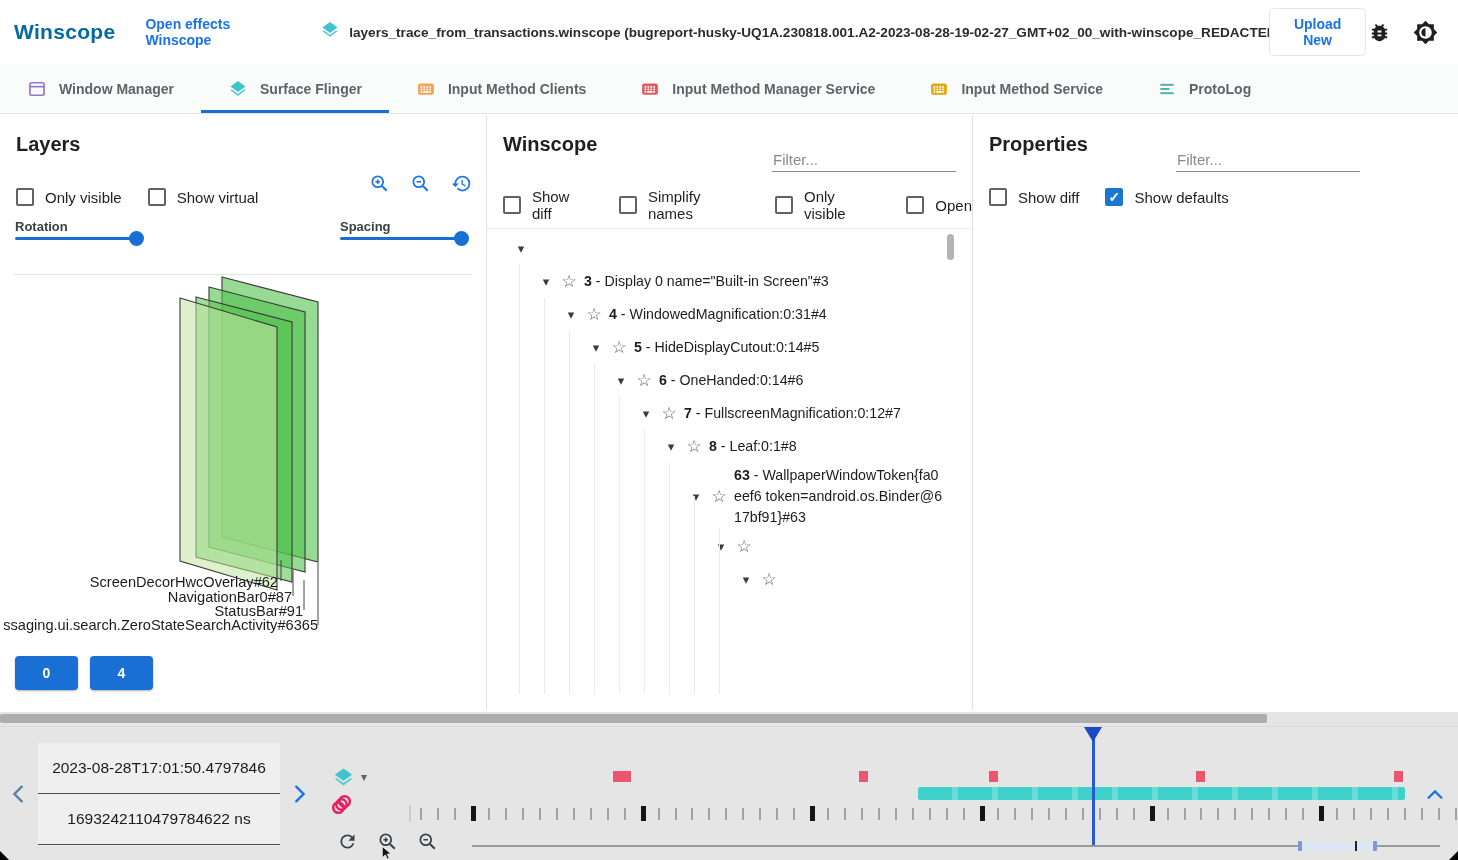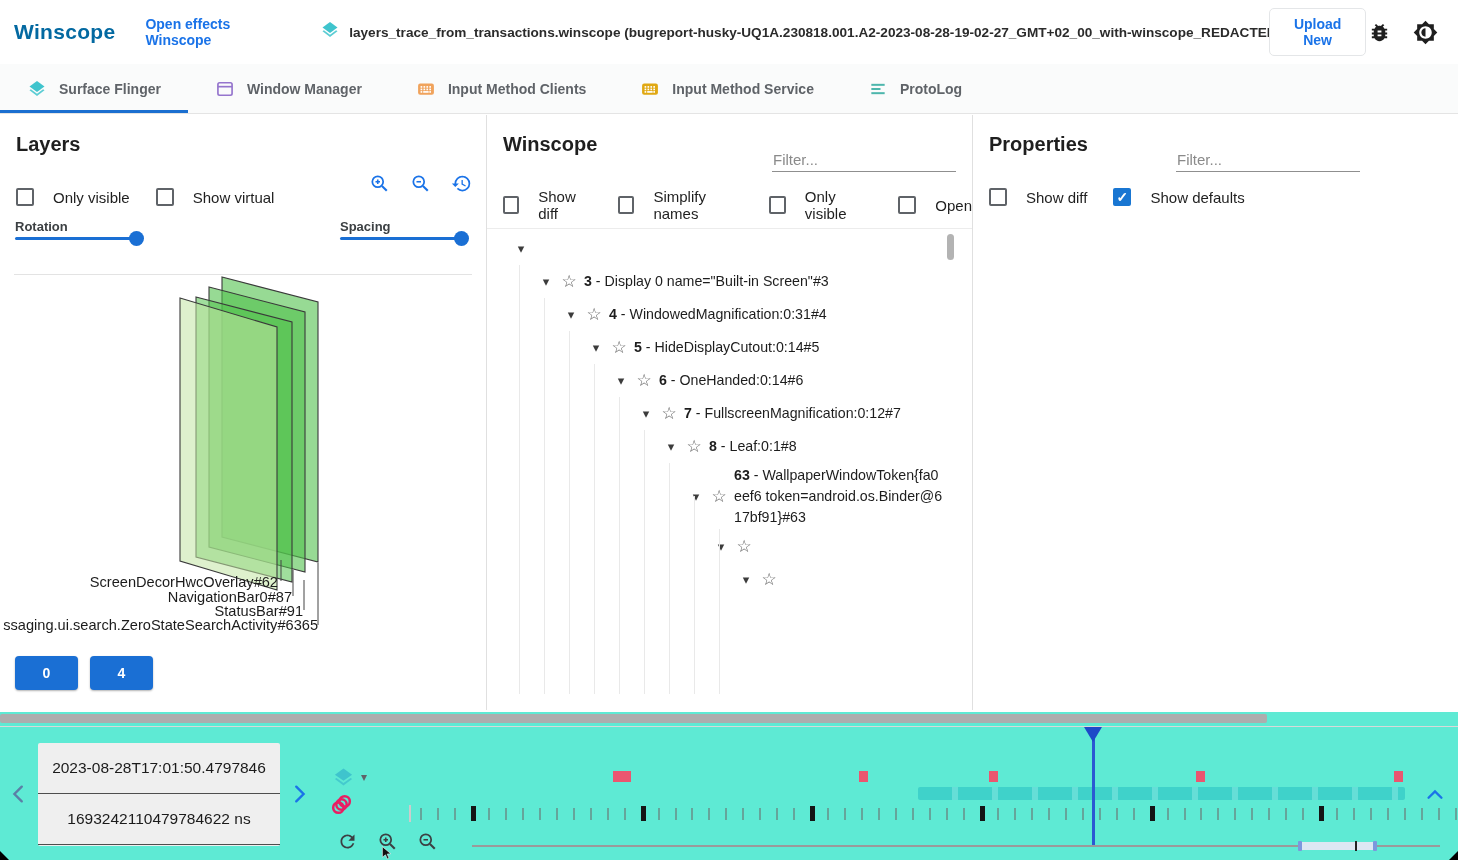--- a/index.html
+++ b/index.html
@@ -29,21 +29,21 @@
   .panel { position:absolute; top:115px; height:595px; background:#fff; }
   #layers-panel { left:0; width:486px; }
   #hierarchy-panel { left:486px; width:486px; border-left:1px solid #e0e0e0; }
   #properties-panel { left:972px; width:404px; border-left:1px solid #e0e0e0; }
   .panel-title { position:absolute; top:18px; left:16px; font-size:20px; font-weight:600; color:#1f1f1f; }
   .filter-input { position:absolute; top:33px; right:16px; width:184px; border:none; outline:none;
                   border-bottom:1px solid #8f8f8f; font-size:15px; padding:3px 1px; background:transparent;
                   font-family:"Liberation Sans",sans-serif; }
   .filter-input::placeholder { color:#8a8a8a; }
   .cb-row { position:absolute; top:73px; left:16px; display:flex; align-items:center; gap:26px; }
-  .cb-item { display:flex; align-items:center; gap:19px; cursor:pointer; }
+  .cb-item { display:flex; align-items:center; gap:11px; cursor:pointer; }
   .cb-box { width:18px; height:18px; border:2px solid #5f6368; border-radius:2px; background:#fff;
             display:flex; align-items:center; justify-content:center; }
   .cb-box.checked { background:#1976d2; border-color:#1976d2; }
   .cb-box.checked::after { content:"✓"; color:#fff; font-size:14px; font-weight:700; line-height:1; }
   .cb-label { font-size:15px; color:#1f1f1f; }
 
   
   #view-controls { position:absolute; top:58px; right:14px; display:flex; gap:20px; }
   #view-controls .icon-btn { cursor:pointer; display:flex; }
   .slider-label { position:absolute; font-size:13px; font-weight:700; color:#3c4043; }
@@ -66,21 +66,21 @@
   .tree-star { width:18px; font-size:17px; color:#616161; text-align:center; flex:none; }
   .tree-text { font-size:14.2px; line-height:21px; color:#1d1d1d; word-break:break-all; }
   .tree-text b { font-weight:700; }
   .tree-chip { display:inline-block; margin-left:10px; background:#ababab; color:#474747; font-size:13px;
                font-weight:700; border-radius:10px; padding:1px 9px; vertical-align:middle; }
   .guide { position:absolute; width:1px; background:#e9e9e9; }
   #tree-scrollbar { position:absolute; top:119px; left:460px; width:7px; height:460px; }
   #tree-scrollbar .thumb { position:absolute; top:0; left:0; width:7px; height:26px; background:#b3b3b3; border-radius:4px; }
 
   
-  #bottom { position:absolute; top:712px; left:0; width:1458px; height:148px; background:#5eead4; }
+  #bottom { position:absolute; top:712px; left:0; width:1458px; height:148px; background:#e5e5e5; }
   #hscroll-thumb { position:absolute; top:2px; left:0; height:9px; background:#adadad; border-radius:2px; }
   #bottom-border { position:absolute; top:14px; left:0; width:1458px; height:1px; background:#d9d9d9; }
   .nav-chevron { position:absolute; cursor:pointer; display:flex; }
   #time-box { position:absolute; top:31px; left:38px; width:242px; height:103px; background:#efefef; border-radius:2px; }
   .time-cell { height:51px; display:flex; align-items:center; justify-content:center;
                border-bottom:1px solid #4e4e4e; font-size:15.5px; color:#1b1b1b; white-space:nowrap; overflow:hidden; }
   #trace-sel-icon { position:absolute; top:54px; left:332px; cursor:pointer; }
   #trace-sel-caret { position:absolute; top:58px; left:361px; font-size:12px; color:#5f6368; cursor:pointer; }
   #trace-rings-icon { position:absolute; top:80px; left:329px; cursor:pointer; }
   #tl-separator { position:absolute; top:93px; left:409px; width:2px; height:17px; background:#ccc; }
@@ -125,56 +125,75 @@
       </svg>
     </span>
   <span id="theme-btn">
       <svg width="25" height="25" viewBox="0 0 24 24">
         <path fill="#1f1f1f" d="M20 8.69V4h-4.69L12 .69 8.69 4H4v4.69L.69 12 4 15.31V20h4.69L12 23.31 15.31 20H20v-4.69L23.31 12 20 8.69zM12 18c-3.31 0-6-2.69-6-6s2.69-6 6-6 6 2.69 6 6-2.69 6-6 6zm0-10c-2.21 0-4 1.79-4 4s1.79 4 4 4V8z"></path>
       </svg>
     </span>
 </div>
 
 <div id="tabbar">
+    <div class="tab">
+      <span style="display: flex;">
+        <svg width="20" height="20" viewBox="0 0 24 24">
+          <rect x="3.5" y="4.5" width="17" height="15" rx="2" fill="none" stroke="#9575cd" stroke-width="2"></rect>
+          <line x1="3.5" y1="9.2" x2="20.5" y2="9.2" stroke="#9575cd" stroke-width="2"></line>
+        </svg>
+      </span>
+      <span>Window Manager</span>
+    </div>
     <div class="tab active">
       <span style="display: flex;">
         <svg width="20" height="20" viewBox="0 0 24 24">
           <path d="M12 2.5 21 9l-9 6.5L3 9z" fill="#3fc4cd"></path>
           <path d="M4.7 12.4 12 17.7l7.3-5.3 1.7 1.2L12 20.4 3 13.6z" fill="#3fc4cd" opacity=".85"></path>
         </svg>
       </span>
       <span>Surface Flinger</span>
-    </div>
-    <div class="tab">
-      <span style="display: flex;">
-        <svg width="20" height="20" viewBox="0 0 24 24">
-          <rect x="3.5" y="4.5" width="17" height="15" rx="2" fill="none" stroke="#9575cd" stroke-width="2"></rect>
-          <line x1="3.5" y1="9.2" x2="20.5" y2="9.2" stroke="#9575cd" stroke-width="2"></line>
-        </svg>
-      </span>
-      <span>Window Manager</span>
     </div>
     <div class="tab">
       <span style="display: flex;">
         <svg width="20" height="20" viewBox="0 0 24 24">
           <rect x="2.5" y="5.5" width="19" height="13.5" rx="2.5" fill="#f0a35c"></rect>
           <rect x="5.5" y="8.5" width="2" height="2" fill="#fff"></rect>
           <rect x="9" y="8.5" width="2" height="2" fill="#fff"></rect>
           <rect x="12.5" y="8.5" width="2" height="2" fill="#fff"></rect>
           <rect x="16" y="8.5" width="2" height="2" fill="#fff"></rect>
           <rect x="5.5" y="11.5" width="2" height="2" fill="#fff"></rect>
           <rect x="9" y="11.5" width="2" height="2" fill="#fff"></rect>
           <rect x="12.5" y="11.5" width="2" height="2" fill="#fff"></rect>
           <rect x="16" y="11.5" width="2" height="2" fill="#fff"></rect>
           <rect x="5.5" y="14.5" width="2" height="2" fill="#fff"></rect>
           <rect x="16" y="14.5" width="2" height="2" fill="#fff"></rect>
           <rect x="8.6" y="14.5" width="6.6" height="2" fill="#fff"></rect>
         </svg>
       </span>
       <span>Input Method Clients</span>
+    </div>
+    <div class="tab">
+      <span style="display: flex;">
+        <svg width="20" height="20" viewBox="0 0 24 24">
+          <rect x="2.5" y="5.5" width="19" height="13.5" rx="2.5" fill="#e05d5e"></rect>
+          <rect x="5.5" y="8.5" width="2" height="2" fill="#fff"></rect>
+          <rect x="9" y="8.5" width="2" height="2" fill="#fff"></rect>
+          <rect x="12.5" y="8.5" width="2" height="2" fill="#fff"></rect>
+          <rect x="16" y="8.5" width="2" height="2" fill="#fff"></rect>
+          <rect x="5.5" y="11.5" width="2" height="2" fill="#fff"></rect>
+          <rect x="9" y="11.5" width="2" height="2" fill="#fff"></rect>
+          <rect x="12.5" y="11.5" width="2" height="2" fill="#fff"></rect>
+          <rect x="16" y="11.5" width="2" height="2" fill="#fff"></rect>
+          <rect x="5.5" y="14.5" width="2" height="2" fill="#fff"></rect>
+          <rect x="16" y="14.5" width="2" height="2" fill="#fff"></rect>
+          <rect x="8.6" y="14.5" width="6.6" height="2" fill="#fff"></rect>
+        </svg>
+      </span>
+      <span>Input Method Manager Service</span>
     </div>
     <div class="tab">
       <span style="display: flex;">
         <svg width="20" height="20" viewBox="0 0 24 24">
           <rect x="2.5" y="5.5" width="19" height="13.5" rx="2.5" fill="#e0a812"></rect>
           <rect x="5.5" y="8.5" width="2" height="2" fill="#fff"></rect>
           <rect x="9" y="8.5" width="2" height="2" fill="#fff"></rect>
           <rect x="12.5" y="8.5" width="2" height="2" fill="#fff"></rect>
           <rect x="16" y="8.5" width="2" height="2" fill="#fff"></rect>
           <rect x="5.5" y="11.5" width="2" height="2" fill="#fff"></rect>

